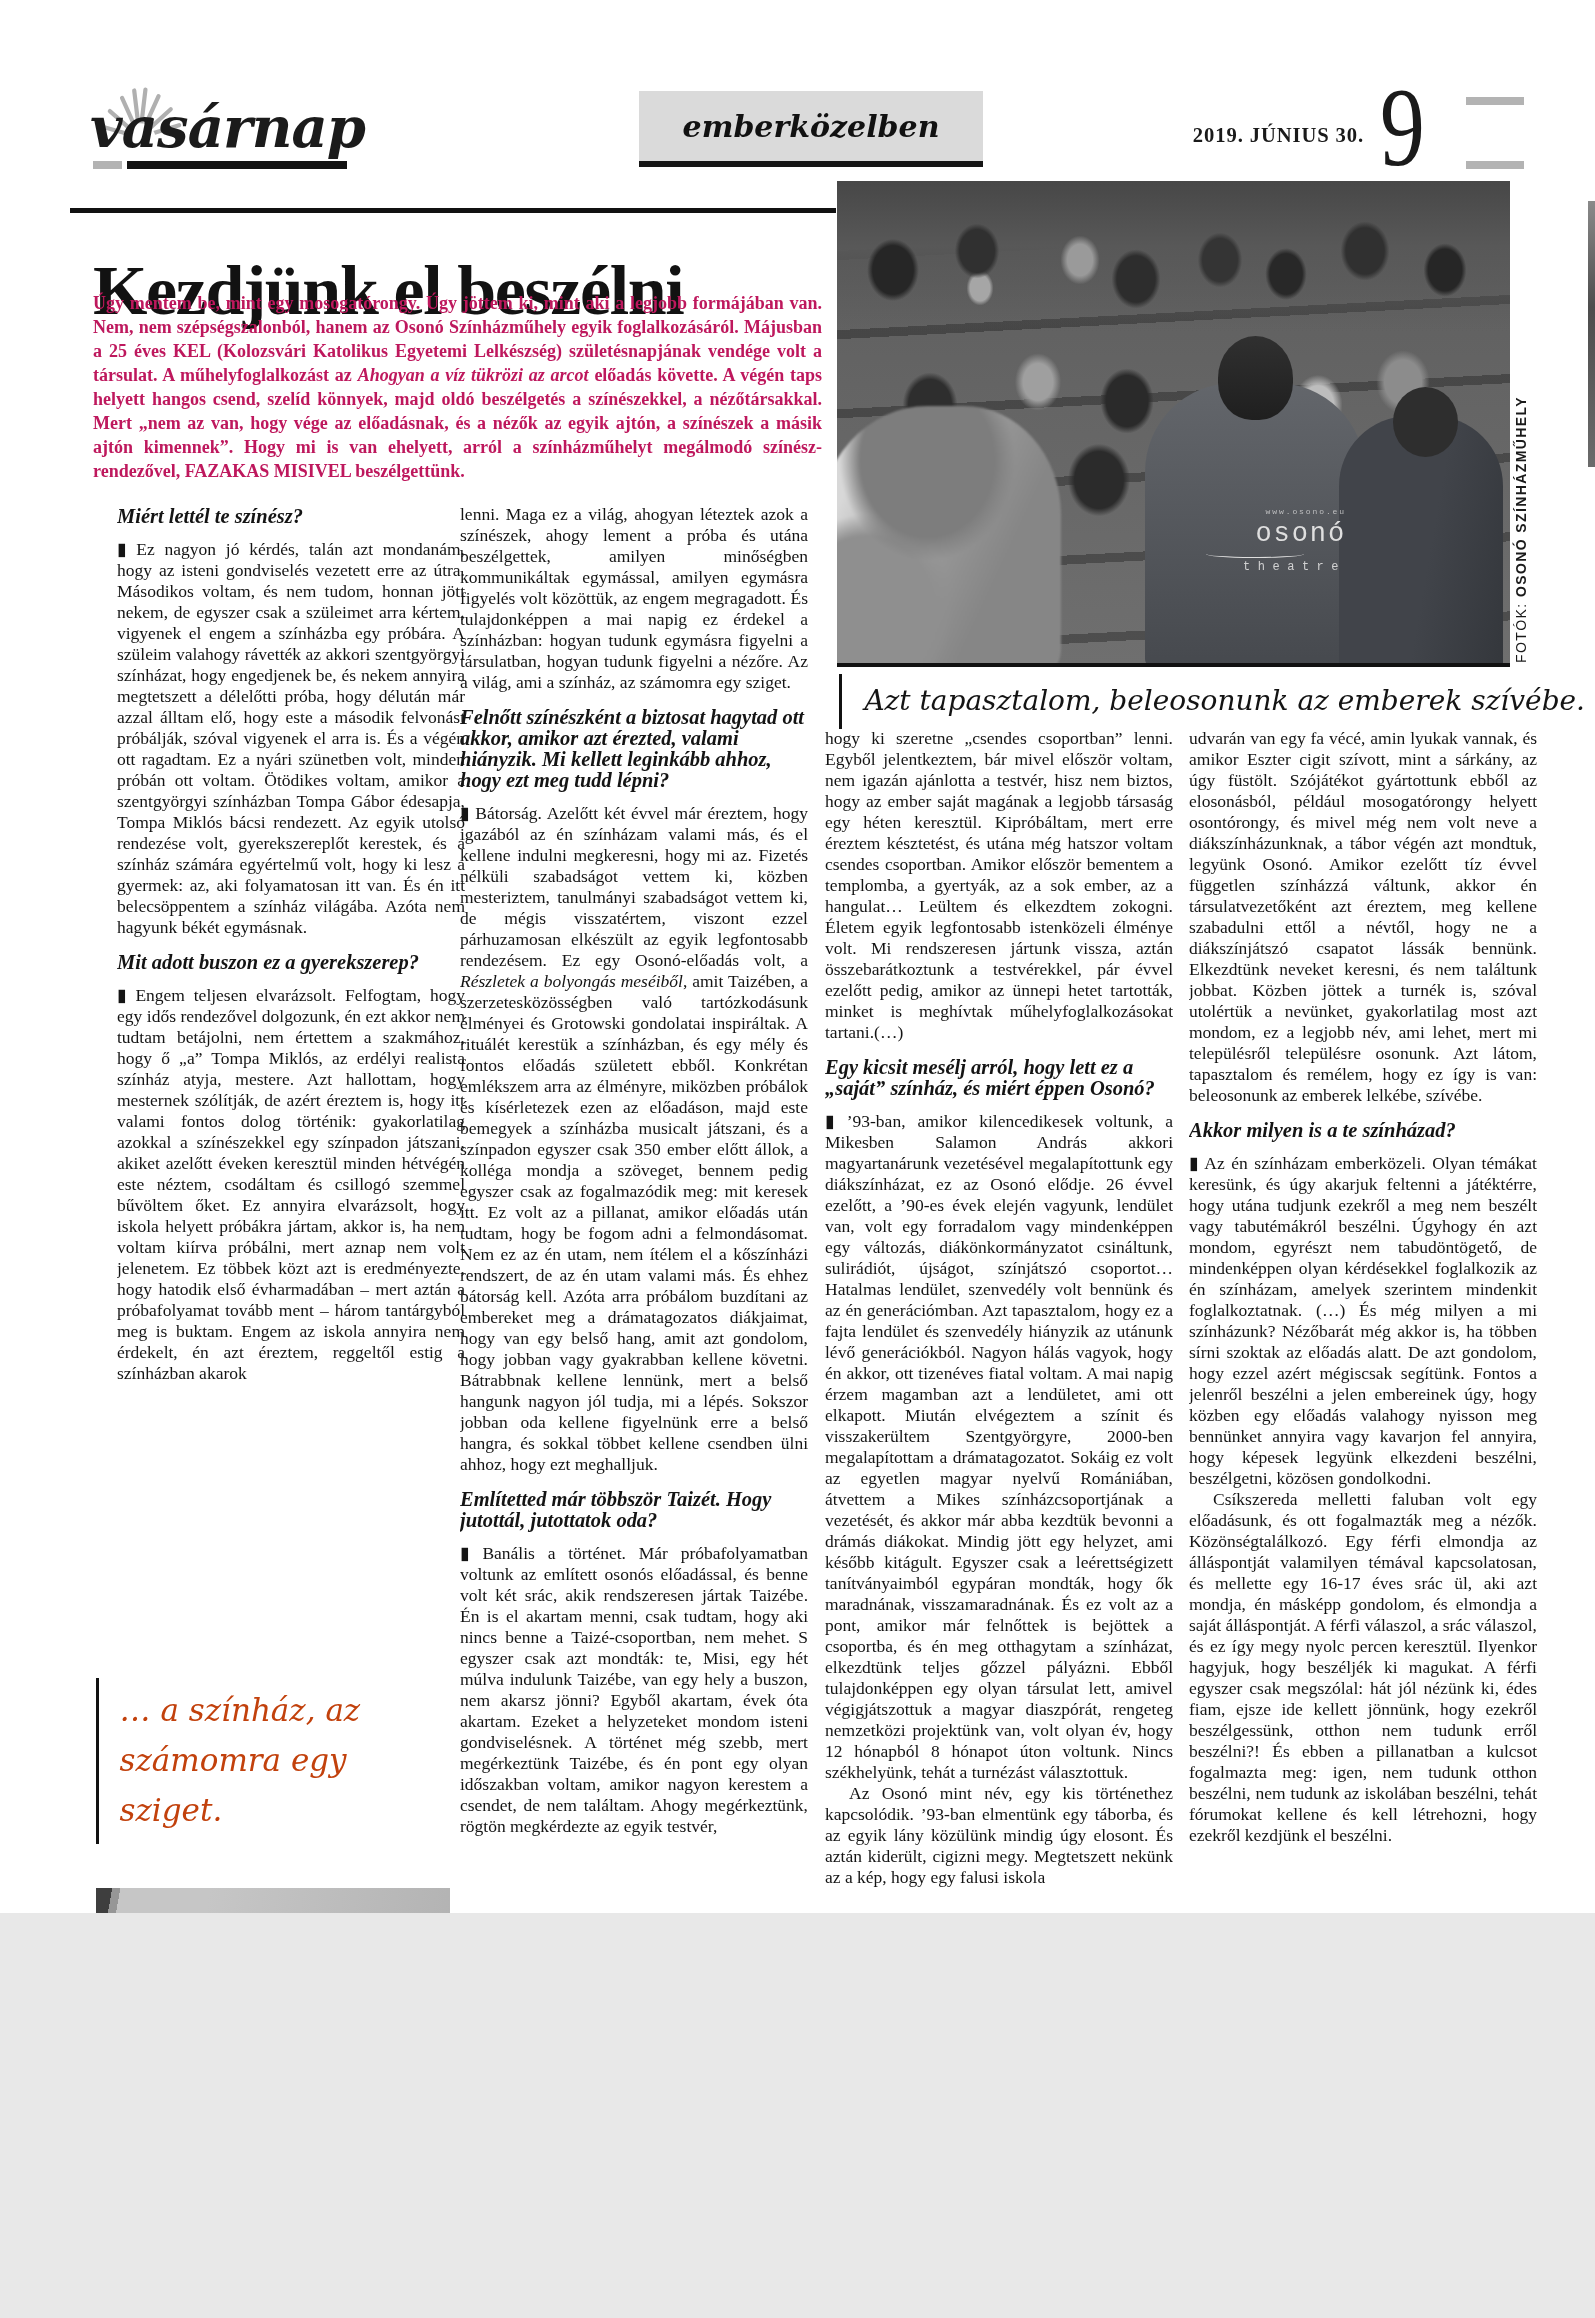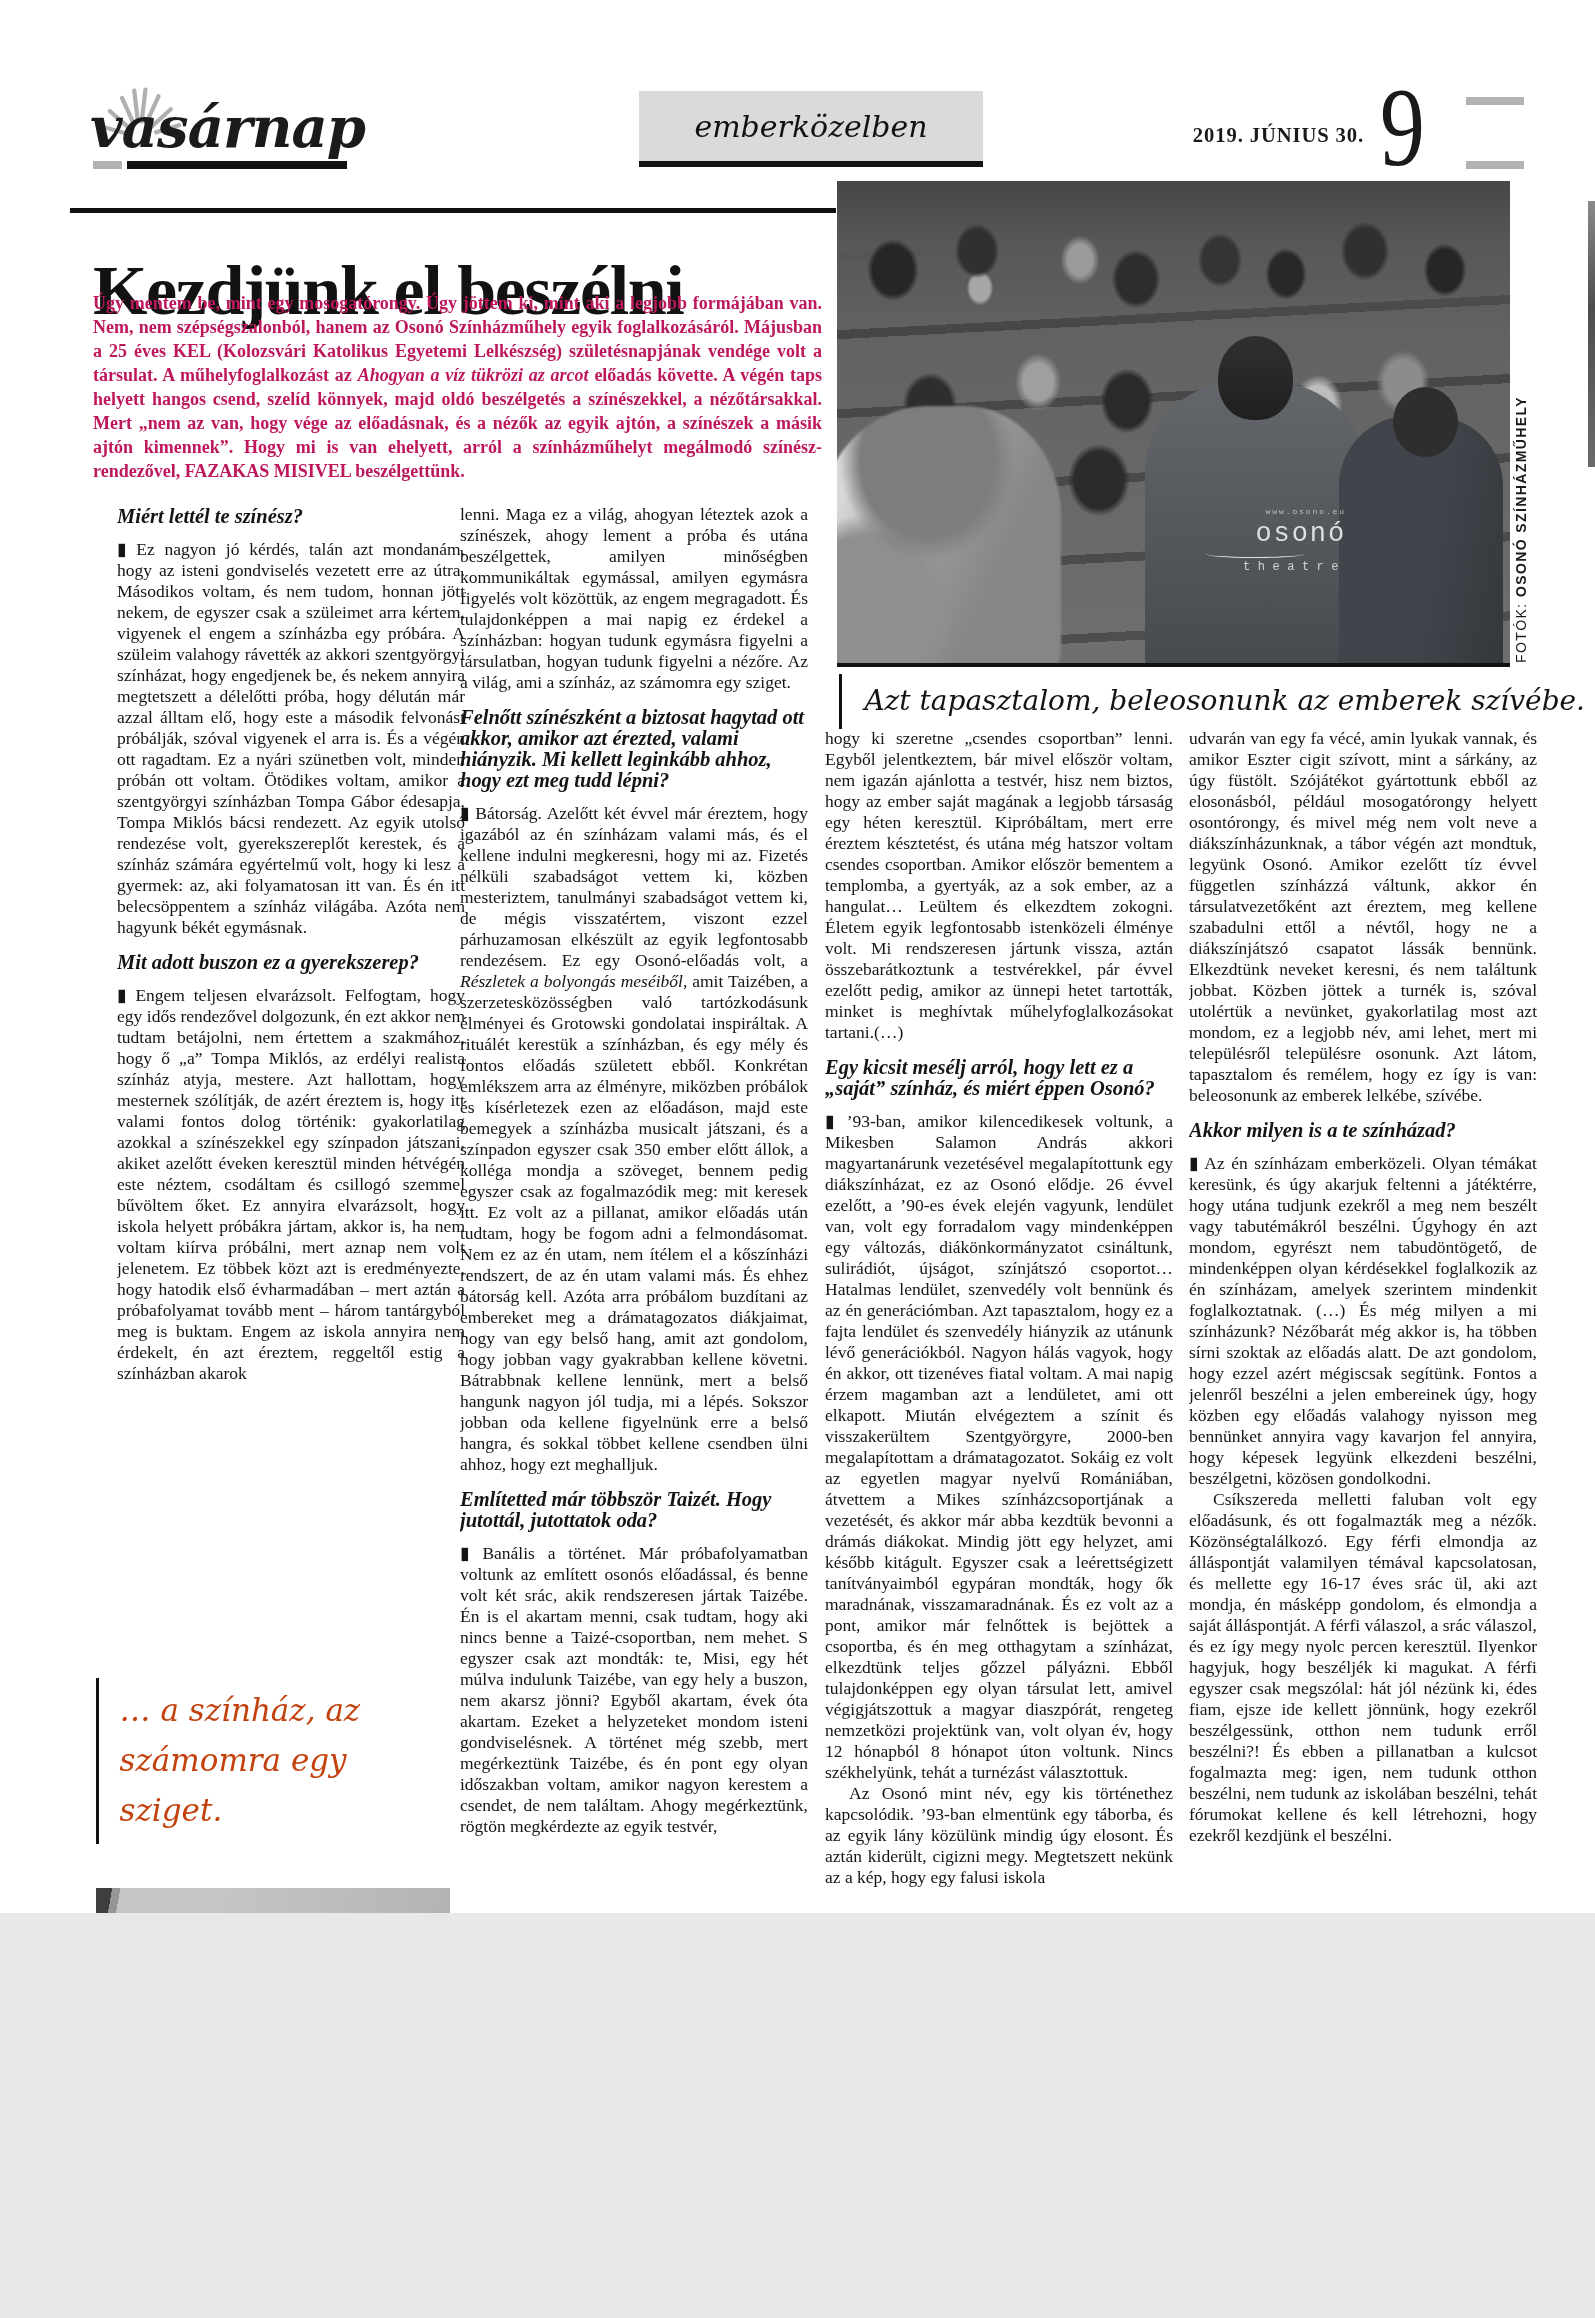--- a/index.html
+++ b/index.html
@@ -7,21 +7,21 @@
         font-family:"Liberation Serif",serif;color:#141414;}
 
   
   .logo-text{position:absolute;left:90px;top:92px;font-family:"DejaVu Serif",serif;
              font-style:italic;font-weight:700;font-size:56px;line-height:70px;color:#1b1b1b;letter-spacing:-0.9px;}
   .sunburst{position:absolute;left:93px;top:82px;}
   .logo-bar-gray{position:absolute;left:93px;top:161px;width:29px;height:7.5px;background:#b3b3b3;}
   .logo-bar-black{position:absolute;left:127px;top:161px;width:220px;height:7.5px;background:#121212;}
   .section-badge{position:absolute;left:639px;top:91px;width:344px;height:70px;background:#dadada;
                  border-bottom:6.5px solid #151515;display:flex;align-items:center;justify-content:center;
-                 font-family:"DejaVu Serif",serif;font-style:italic;font-weight:400;font-size:30px;color:#111;}
+                 font-family:"DejaVu Serif",serif;font-style:italic;font-weight:700;font-size:30px;color:#111;}
   .issue-date{position:absolute;left:1112px;top:124px;width:252px;text-align:right;
               font-weight:700;font-size:20.6px;letter-spacing:0.9px;color:#1a1a1a;}
   .page-number{position:absolute;left:1380px;top:71px;font-size:112px;line-height:112px;font-weight:400;
                color:#1a1a1a;transform:scaleX(.8);transform-origin:left top;}
   .bar-tr{position:absolute;left:1466px;width:58px;height:8px;background:#b3b3b3;}
   .bar-tr.top{top:97px}.bar-tr.bot{top:161px}
   .top-rule{position:absolute;left:70px;top:208px;width:766px;height:5.1px;background:#111;}
 
   
   .headline{position:absolute;left:93px;top:208px;width:738px;font-weight:700;font-size:70px;

